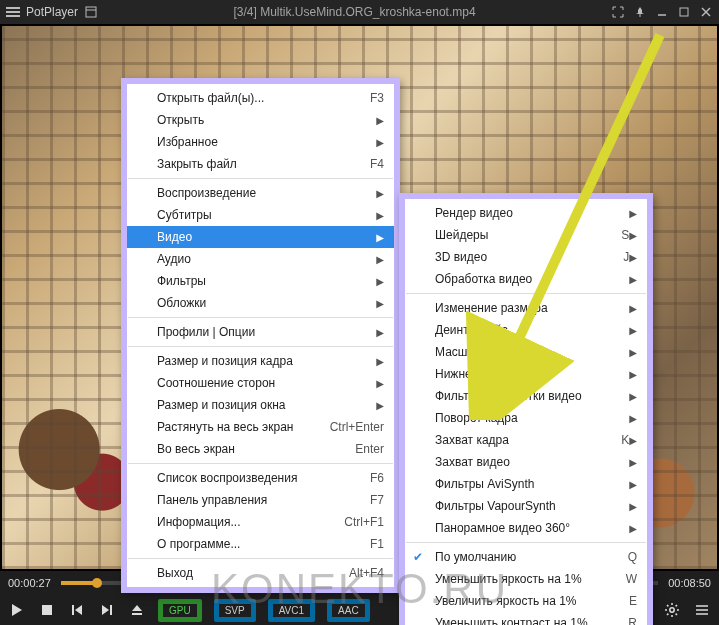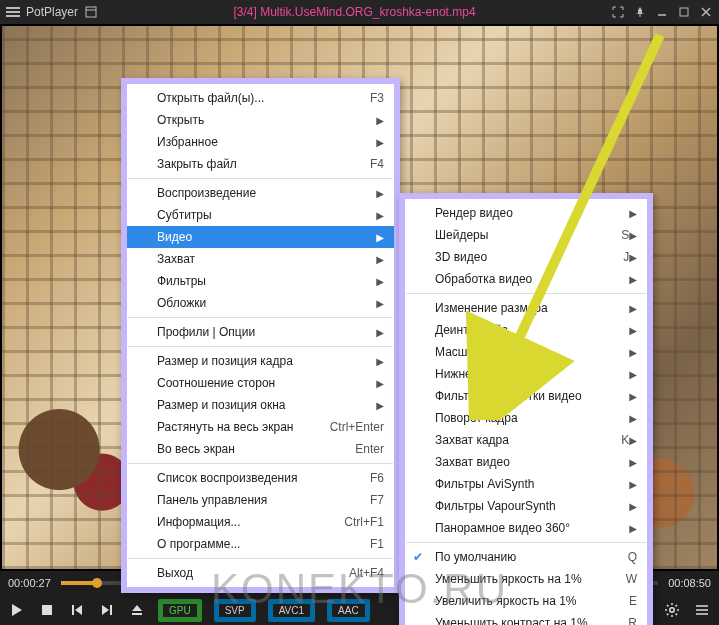--- a/index.html
+++ b/index.html
@@ -1,20 +1,20 @@
 <!DOCTYPE html>
 <html><head>
 <meta charset="utf-8">
 <style>
   * { box-sizing: border-box; margin: 0; padding: 0; }
   body { font-family: "Segoe UI", Tahoma, sans-serif; font-size: 12px; background: #1a1a1a; width: 719px; height: 625px; overflow: hidden; position: relative; }
   
   .titlebar { height: 24px; background: #252525; display: flex; align-items: center; color: #ccc; font-size: 12px; padding: 0 6px; }
   .titlebar .left { display: flex; align-items: center; gap: 6px; }
-  .titlebar .center { flex: 1; text-align: center; color: #ec4899; }
+  .titlebar .center { flex: 1; text-align: center; color: #a3a3a3; }
   .titlebar .right { display: flex; align-items: center; gap: 8px; }
   .titlebar .winicon { width: 14px; height: 14px; display: inline-flex; align-items: center; justify-content: center; color: #bbb; cursor: pointer; }
   .hamburger { display: inline-flex; flex-direction: column; gap: 2px; cursor: pointer; }
   .hamburger span { display: block; width: 14px; height: 2px; background: #bbb; }
   
   .video-area { position: absolute; top: 24px; left: 0; right: 0; bottom: 54px; background: linear-gradient(135deg, #8b7355 0%, #c9a876 20%, #e8d5b0 40%, #b89665 60%, #7a6248 80%, #a08562 100%); border: 2px solid #000; overflow: hidden; }
   .video-bg { position: absolute; inset: 0; background-image:
     repeating-linear-gradient(0deg, rgba(90,70,50,0.35) 0 3px, transparent 3px 24px),
     repeating-linear-gradient(90deg, rgba(90,70,50,0.35) 0 3px, transparent 3px 24px),
     radial-gradient(circle at 8% 78%, #6b4a2e 0 40px, transparent 41px),
@@ -186,21 +186,21 @@
     </div>
     <div class="item">
       <span>Субтитры</span>
       <span class="submenu-arrow">▶</span>
     </div>
     <div class="item highlight">
       <span>Видео</span>
       <span class="submenu-arrow">▶</span>
     </div>
     <div class="item">
-      <span>Захват</span>
+      <span>Аудио</span>
       <span class="submenu-arrow">▶</span>
     </div>
     <div class="item">
       <span>Фильтры</span>
       <span class="submenu-arrow">▶</span>
     </div>
     <div class="item">
       <span>Обложки</span>
       <span class="submenu-arrow">▶</span>
     </div>

